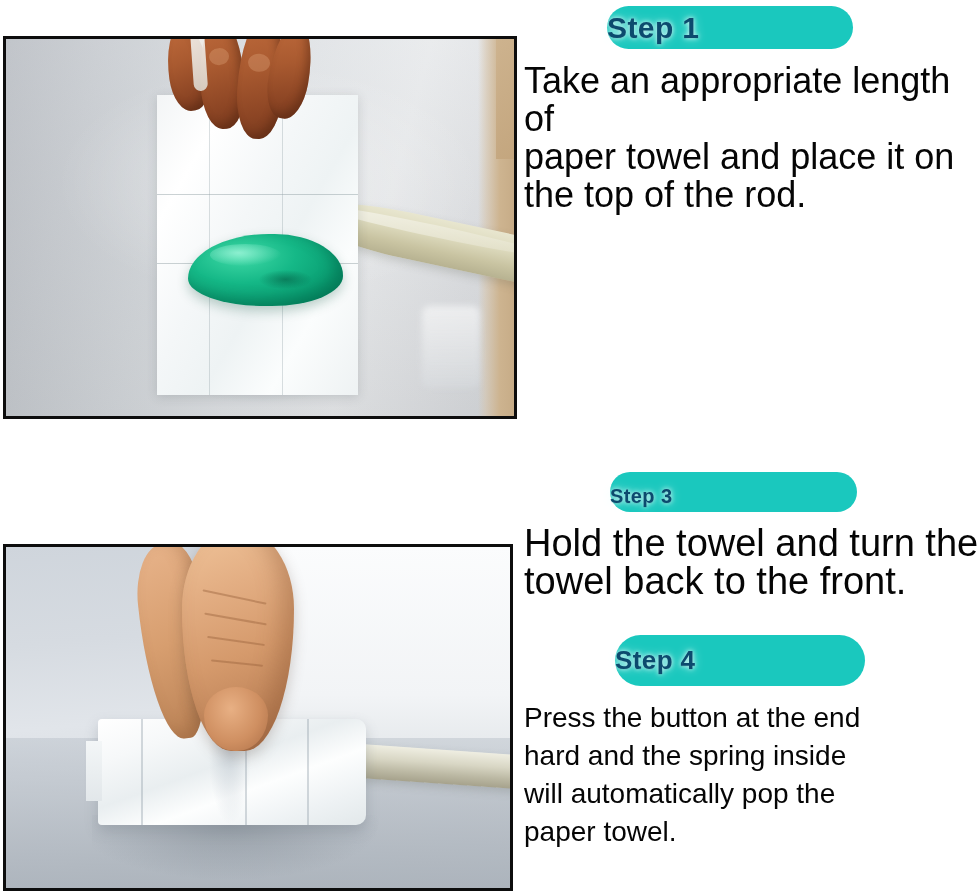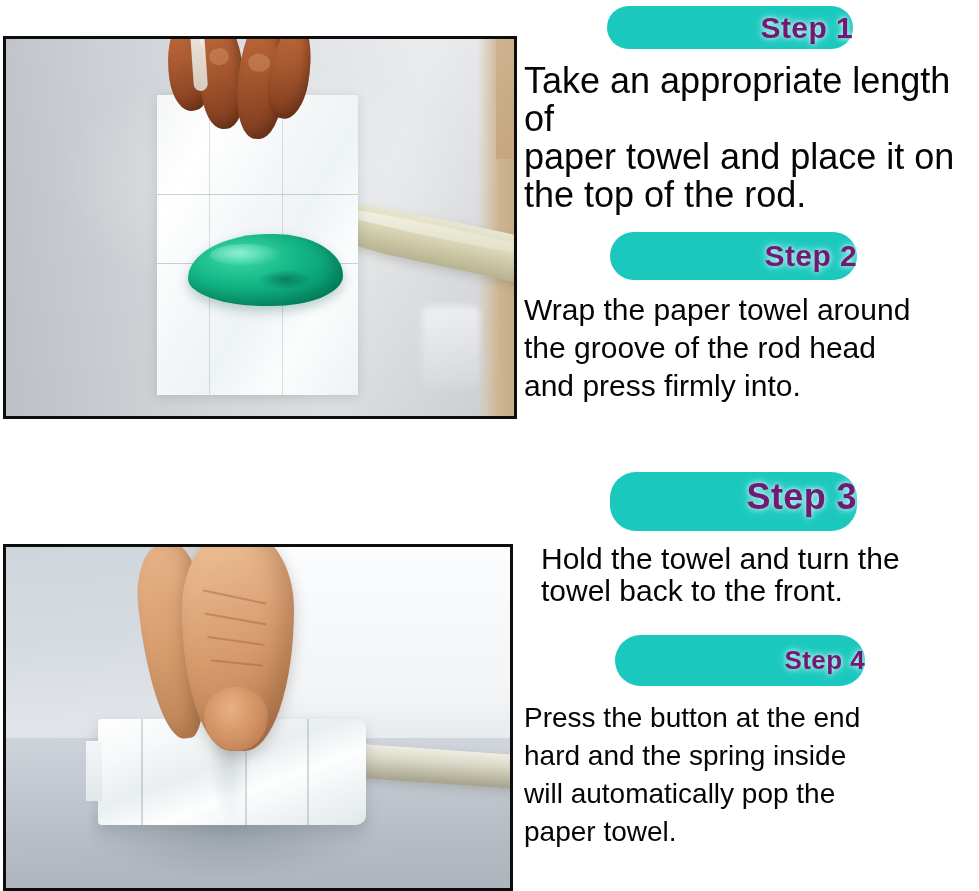--- a/index.html
+++ b/index.html
@@ -294,23 +294,23 @@
     left: 518px; top: 0;
     width: 461px; height: 891px;
   }
 
   .step-block { position: absolute; left: 0; width: 461px; }
 
   .step-badge {
     position: relative;
     display: block;
     background: #1ac8be;
-    color: #701a75;
+    color: #0c4a6e;
     font-weight: bold;
-    text-align: right;
+    text-align: left;
     border-radius: 26px;
     letter-spacing: .4px;
     text-shadow:
        0 0 5px rgba(255,255,255,.85),
        0 0 11px rgba(214,255,252,.6),
        0 1px 0 rgba(0,120,115,.25);
     box-shadow: 0 0 0 2px rgba(255,255,255,.55);
   }
 
   .step-text {
@@ -322,22 +322,22 @@
   
   #step-1 { top: 6px; }
   #step-1 .step-badge { margin-left: 89px; width: 246px; height: 43px; line-height: 43px; font-size: 30px; }
   #step-1 .step-text  { margin-top: 13px; margin-left: 6px; font-size: 36px; line-height: 38px; }
 
   #step-2 { top: 232px; }
   #step-2 .step-badge { margin-left: 92px; width: 247px; height: 48px; line-height: 48px; font-size: 30px; }
   #step-2 .step-text  { margin-top: 11px; margin-left: 6px; font-size: 30px; line-height: 38px; }
 
   #step-3 { top: 472px; }
-  #step-3 .step-badge { margin-left: 92px; width: 247px; height: 59px; line-height: 49px; font-size: 36px; }
-  #step-3 .step-text  { margin-top: 12px; margin-left: 23px; font-size: 30px; line-height: 32px; }
+  #step-3 .step-badge { margin-left: 92px; width: 247px; height: 40px; line-height: 49px; font-size: 20px; }
+  #step-3 .step-text  { margin-top: 12px; margin-left: 6px; font-size: 38px; line-height: 38px; }
 
   #step-4 { top: 635px; }
   #step-4 .step-badge { margin-left: 97px; width: 250px; height: 51px; line-height: 51px; font-size: 26px; }
   #step-4 .step-text  { margin-top: 13px; margin-left: 6px; font-size: 28px; line-height: 38px; }
 </style>
 </head>
 <body>
 
 <div class="photo" id="photo-top">
   <div class="photo-inner">
@@ -413,26 +413,20 @@
 
 <div id="content-column">
 
   <div class="step-block" id="step-1">
     <div class="step-badge">Step 1</div>
     <div class="step-text">Take an appropriate length of
 paper towel and place it on
 the top of the rod.</div>
   </div>
 
-  <div class="step-block" id="step-2">
-    <div class="step-badge">Step 2</div>
-    <div class="step-text">Wrap the paper towel around
- the groove of the rod head
-and press firmly into.</div>
-  </div>
 
   <div class="step-block" id="step-3">
     <div class="step-badge">Step 3</div>
     <div class="step-text">Hold the towel and turn the
 towel back to the front.</div>
   </div>
 
   <div class="step-block" id="step-4">
     <div class="step-badge">Step 4</div>
     <div class="step-text">Press the button at the end

